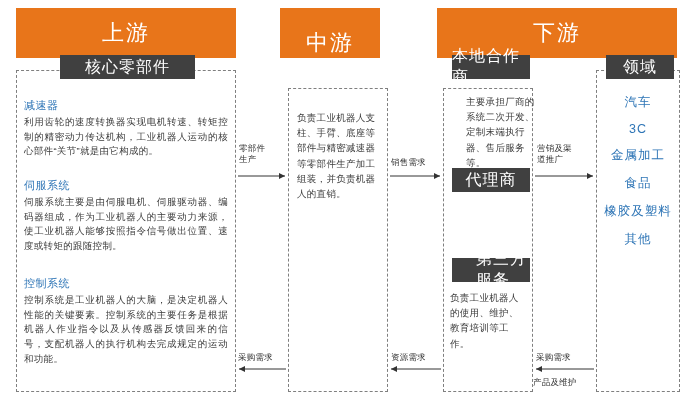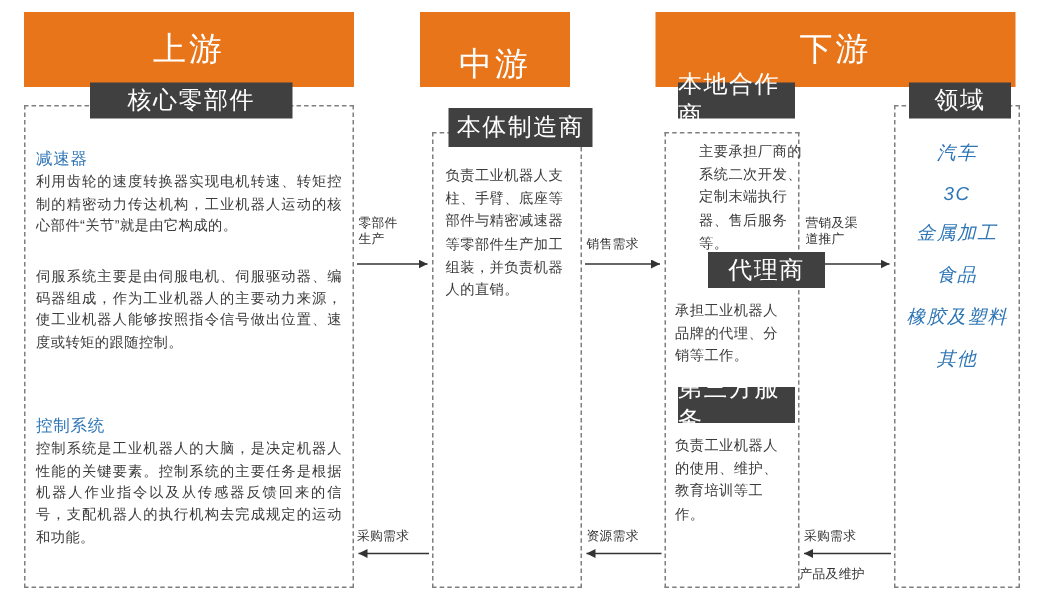--- a/index.html
+++ b/index.html
@@ -66,21 +66,20 @@
     line-height:1.6;
     letter-spacing:0.3px;
   }
 
   
   .field-list{
     position:absolute;
     display:flex;flex-direction:column;
     align-items:center;
     gap:11px;
-    font-style:italic;
   }
   .field-item{
     color:#2E75B6;
     font-size:12.5px;
     letter-spacing:1px;
   }
 
   
   .arrow-label{
     position:absolute;
@@ -122,47 +121,44 @@
   <div class="chip" style="left:60px;top:55px;width:135px;height:24px;">
     <span>核心零部件</span>
   </div>
 
   <div class="blk" style="left:24px;top:98px;width:204px;">
     <div class="blk-title">减速器</div>
     <div class="blk-body">利用齿轮的速度转换器实现电机转速、转矩控制的精密动力传达机构，工业机器人运动的核心部件“关节”就是由它构成的。</div>
   </div>
 
   <div class="blk" style="left:24px;top:178px;width:204px;">
+    <div class="blk-title">伺服系统</div>
     <div class="blk-body">伺服系统主要是由伺服电机、伺服驱动器、编码器组成，作为工业机器人的主要动力来源，使工业机器人能够按照指令信号做出位置、速度或转矩的跟随控制。</div>
   </div>
 
   <div class="blk" style="left:24px;top:276px;width:204px;">
     <div class="blk-title">控制系统</div>
     <div class="blk-body">控制系统是工业机器人的大脑，是决定机器人性能的关键要素。控制系统的主要任务是根据机器人作业指令以及从传感器反馈回来的信号，支配机器人的执行机构去完成规定的运动和功能。</div>
   </div>
 
-  <div class="chip" style="left:299px;top:72px;width:96px;height:26px;">
-    <span>本体制造商</span>
-  </div>
 
   <div class="blk narrow-body" style="left:297px;top:110px;width:82px;">负责工业机器人支柱、手臂、底座等部件与精密减速器等零部件生产加工组装，并负责机器人的直销。</div>
 
   <div class="chip" style="left:452px;top:55px;width:78px;height:24px;">
     <span>本地合作商</span>
   </div>
 
   <div class="blk narrow-body" style="left:466px;top:94px;width:78px;">主要承担厂商的系统二次开发、定制末端执行器、售后服务等。</div>
 
-  <div class="chip" style="left:472px;top:168px;width:78px;height:24px;position:absolute;">
+  <div class="chip" style="left:452px;top:168px;width:78px;height:24px;position:absolute;">
     <span>代理商</span>
   </div>
 
-  <div class="blk narrow-body" style="left:450px;top:200px;width:78px;">承担工业机器人品牌的代理、分销等工作。</div>
-
-  <div class="chip" style="left:452px;top:258px;width:78px;height:24px;">
+
+  <div class="chip" style="left:452px;top:258px;width:78px;height:24px;padding-left:24px;">
     <span>第三方服务</span>
   </div>
 
   <div class="blk narrow-body" style="left:450px;top:290px;width:78px;">负责工业机器人的使用、维护、教育培训等工作。</div>
 
   <div class="chip" style="left:606px;top:55px;width:68px;height:24px;text-align:right;">
     <span>领域</span>
   </div>
 
   <div class="field-list" style="left:596px;top:94px;width:84px;">

